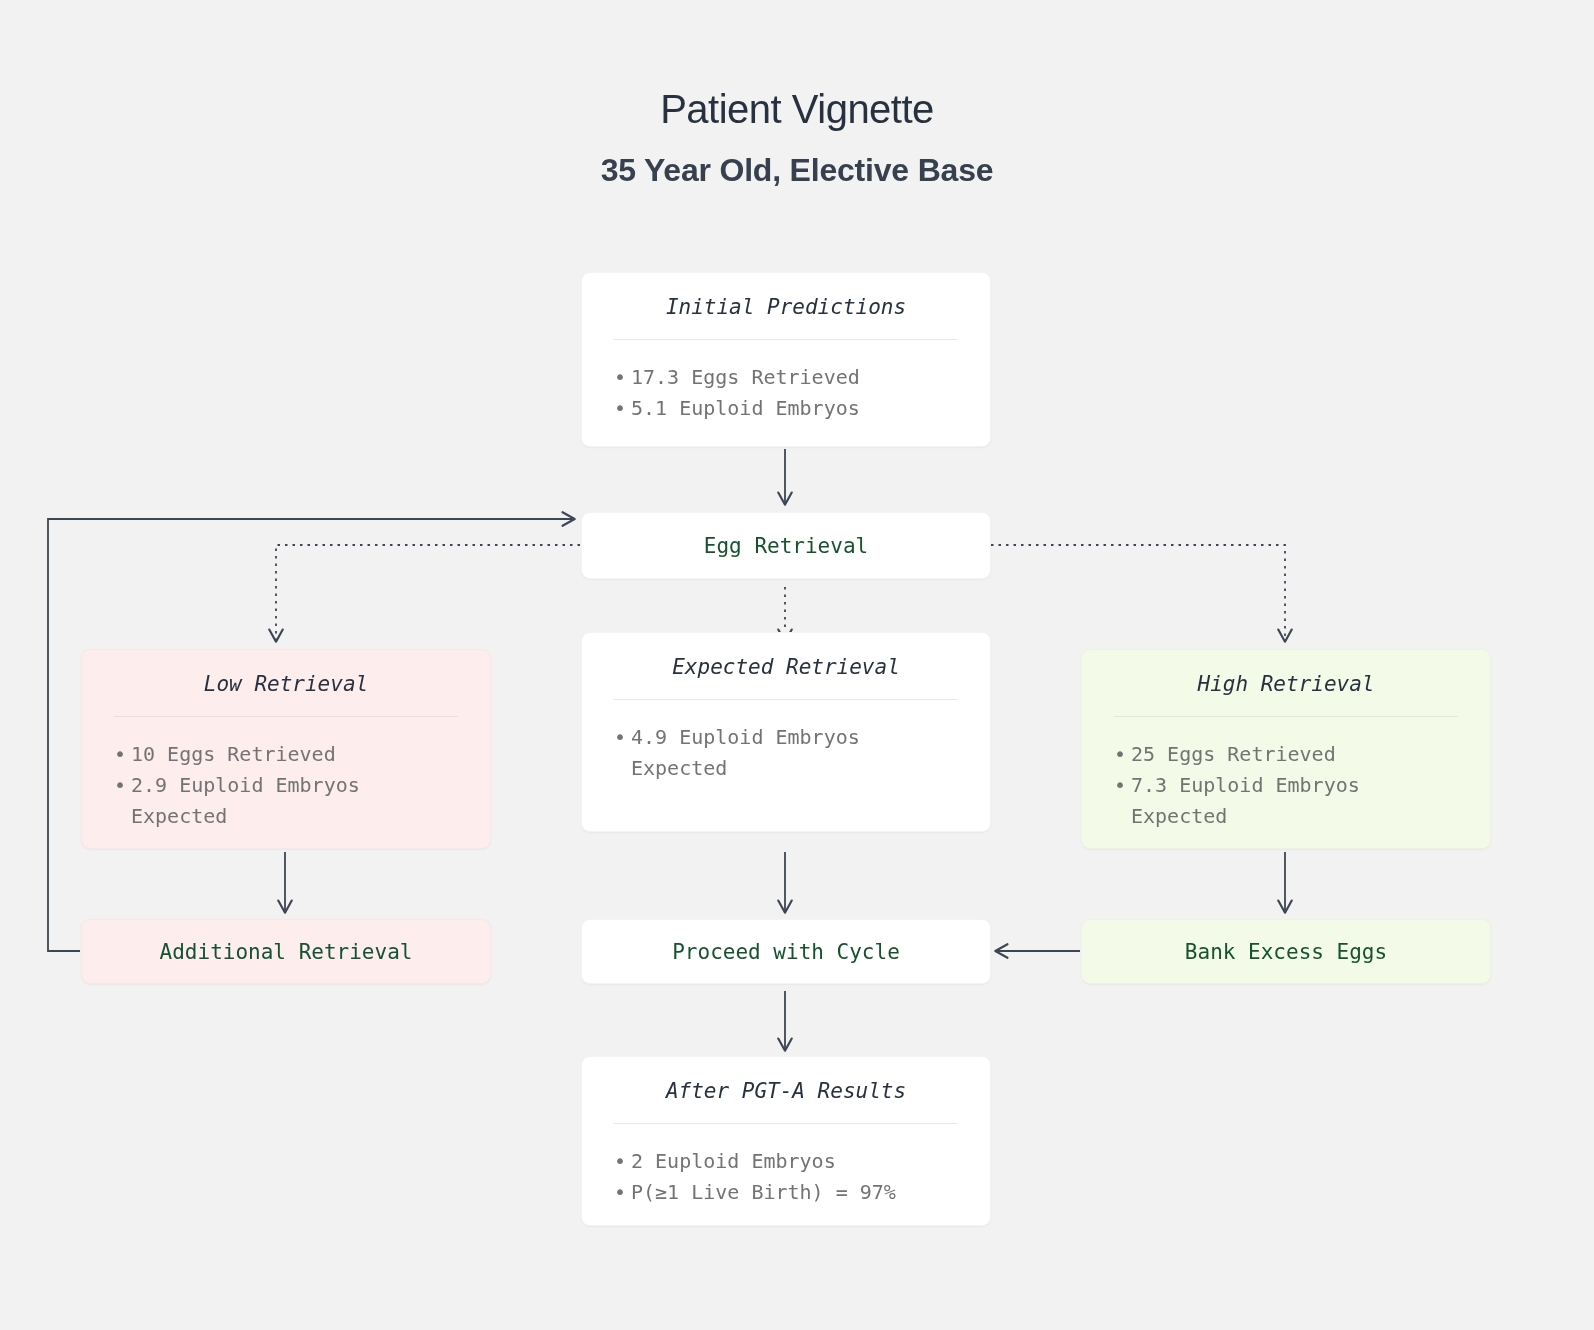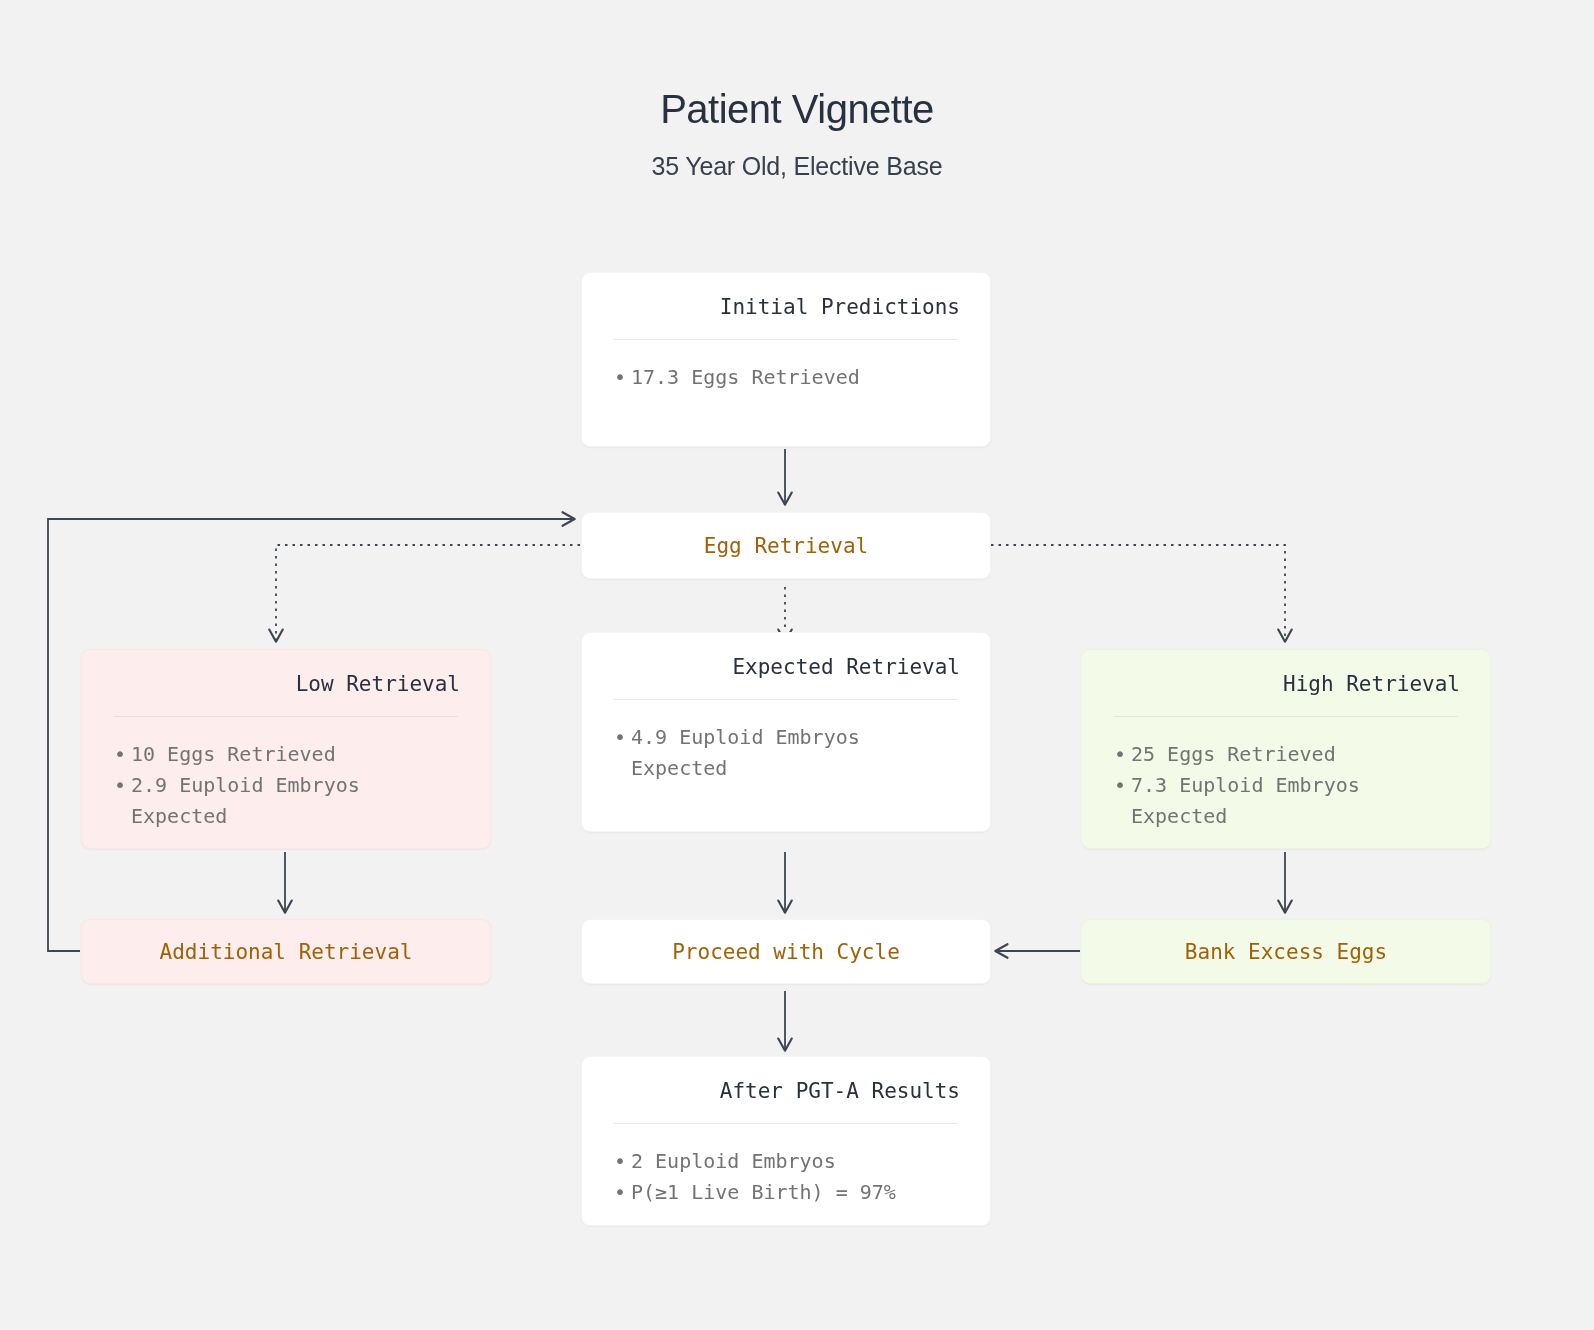--- a/index.html
+++ b/index.html
@@ -24,22 +24,22 @@
   }
   #title {
     font-size: 40px;
     font-weight: 400;
     letter-spacing: -0.5px;
     color: #28313F;
     line-height: 1.15;
   }
   #subtitle {
     margin-top: 20px;
-    font-size: 25px;
-    font-weight: 400;
+    font-size: 32px;
+    font-weight: 700;
     color: #36404F;
     letter-spacing: -0.2px;
   }
 
   
   #canvas {
     position: absolute;
     top: 0; left: 0;
     width: 1594px;
     height: 1330px;
@@ -67,32 +67,33 @@
   
   .node.simple {
     display: flex;
     align-items: center;
     justify-content: center;
   }
   .node.simple .node-title {
     font-size: 21px;
     font-weight: 400;
     letter-spacing: 0px;
-    color: #a16207;
+    color: #14532d;
   }
 
   
   .node.card { padding: 22px 30px 26px 30px; }
   .node.card .node-title {
     display: block;
-    text-align: right;
+    text-align: center;
     font-size: 21px;
     font-weight: 400;
     color: #28313F;
     padding-bottom: 20px;
+    font-style: italic;
   }
   .node.card .divider {
     height: 1px;
     background: rgba(40,49,63,0.11);
     margin: 0 2px 22px 2px;
   }
   .node.card.pink .divider  { background: rgba(150,90,90,0.13); }
   .node.card.green .divider { background: rgba(110,150,80,0.15); }
 
   .node .bullets { list-style: none; }
@@ -150,20 +151,21 @@
     <path d="M80,951 L48,951 L48,519 L574,519" fill="none" stroke="#3D4654" stroke-width="1.8" stroke-linejoin="miter" marker-end="url(#ah)"></path>
 
     <path d="M785,991 L785,1050" fill="none" stroke="#3D4654" stroke-width="1.8" marker-end="url(#ah)"></path>
   </svg>
 
   <div class="node card" style="left:581px; top:272px; width:410px; height:175px;">
     <span class="node-title">Initial Predictions</span>
     <div class="divider"></div>
     <ul class="bullets">
       <li>17.3 Eggs Retrieved</li>
+      <li>5.1 Euploid Embryos</li>
     </ul>
   </div>
 
   <div class="node simple" style="left:581px; top:512px; width:410px; height:67px;">
     <span class="node-title">Egg Retrieval</span>
   </div>
 
   <div class="node card pink" style="left:81px; top:649px; width:410px; height:200px;">
     <span class="node-title">Low Retrieval</span>
     <div class="divider"></div>

